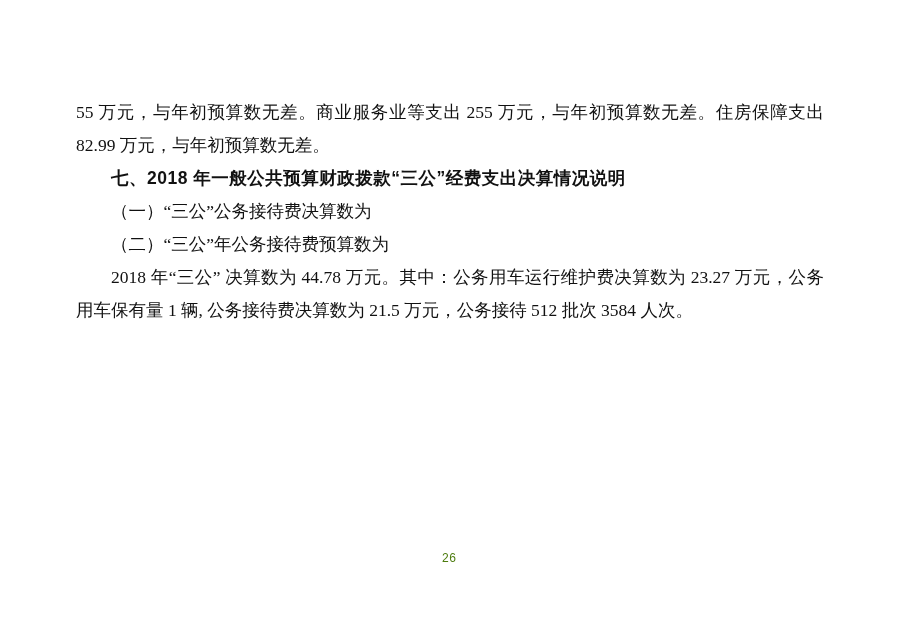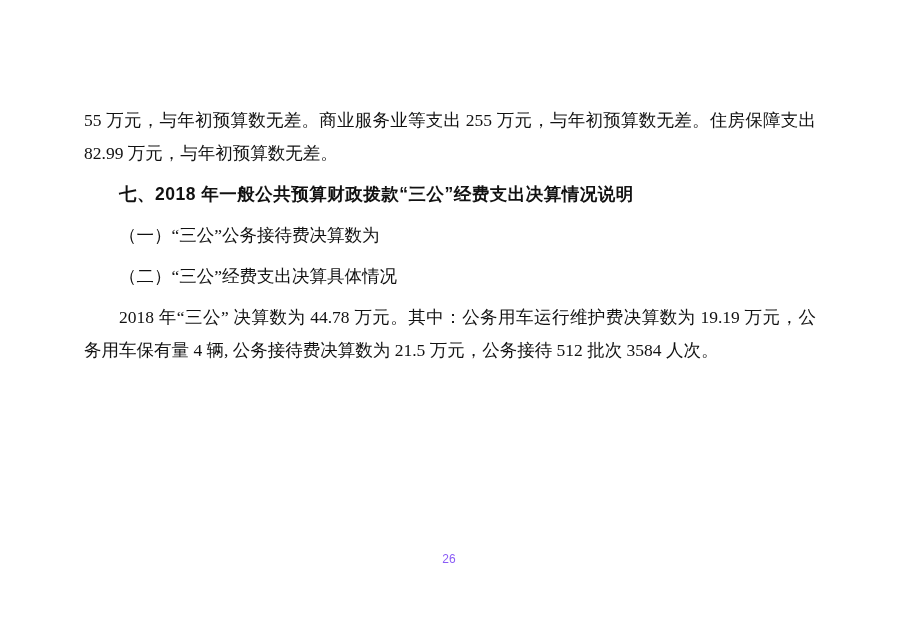--- a/index.html
+++ b/index.html
@@ -19,49 +19,49 @@
     left: 76px;
     width: 748px;
     top: 96px;
     color: #111111;
     font-family: "Liberation Serif", "DejaVu Serif", serif;
     font-size: 17.5px;
     line-height: 33px;
     text-align: justify;
   }
   .text-block p {
-    margin: 8px;
+    margin: 0;
     padding: 0;
   }
   .indent {
     text-indent: 2em;
   }
   .heading {
     font-family: "Liberation Sans", "DejaVu Sans", sans-serif;
     font-weight: 700;
     text-indent: 2em;
     text-align: left;
     letter-spacing: 0.5px;
   }
   .page-number {
     position: absolute;
     top: 552px;
     left: 0;
     width: 100%;
     text-align: center;
-    font-family: Liberation Sans, sans-serif;
+    font-family: Liberation Mono, monospace;
     font-size: 12px;
-    color: #8b5cf6;
+    color: #4d7c0f;
   }
 </style>
 </head>
 <body>
 
 <div class="page">
   <div class="text-block">
     <p class="body">55 万元，与年初预算数无差。商业服务业等支出 255 万元，与年初预算数无差。住房保障支出 82.99 万元，与年初预算数无差。</p>
     <p class="heading">七、2018 年一般公共预算财政拨款“三公”经费支出决算情况说明</p>
     <p class="body indent">（一）“三公”公务接待费决算数为</p>
-    <p class="body indent">（二）“三公”经费支出决算具体情况</p>
-    <p class="body indent">2018 年“三公”  决算数为 44.78 万元。其中：公务用车运行维护费决算数为 19.19 万元，公务用车保有量 4 辆, 公务接待费决算数为 21.5 万元，公务接待 512 批次 3584 人次。</p>
+    <p class="body indent">（二）“三公”年公务接待费预算数为</p>
+    <p class="body indent">2018 年“三公”  决算数为 44.78 万元。其中：公务用车运行维护费决算数为 23.27 万元，公务用车保有量 1 辆, 公务接待费决算数为 21.5 万元，公务接待 512 批次 3584 人次。</p>
   </div>
   <div class="page-number">26</div>
 </div>
 
 </body></html>

